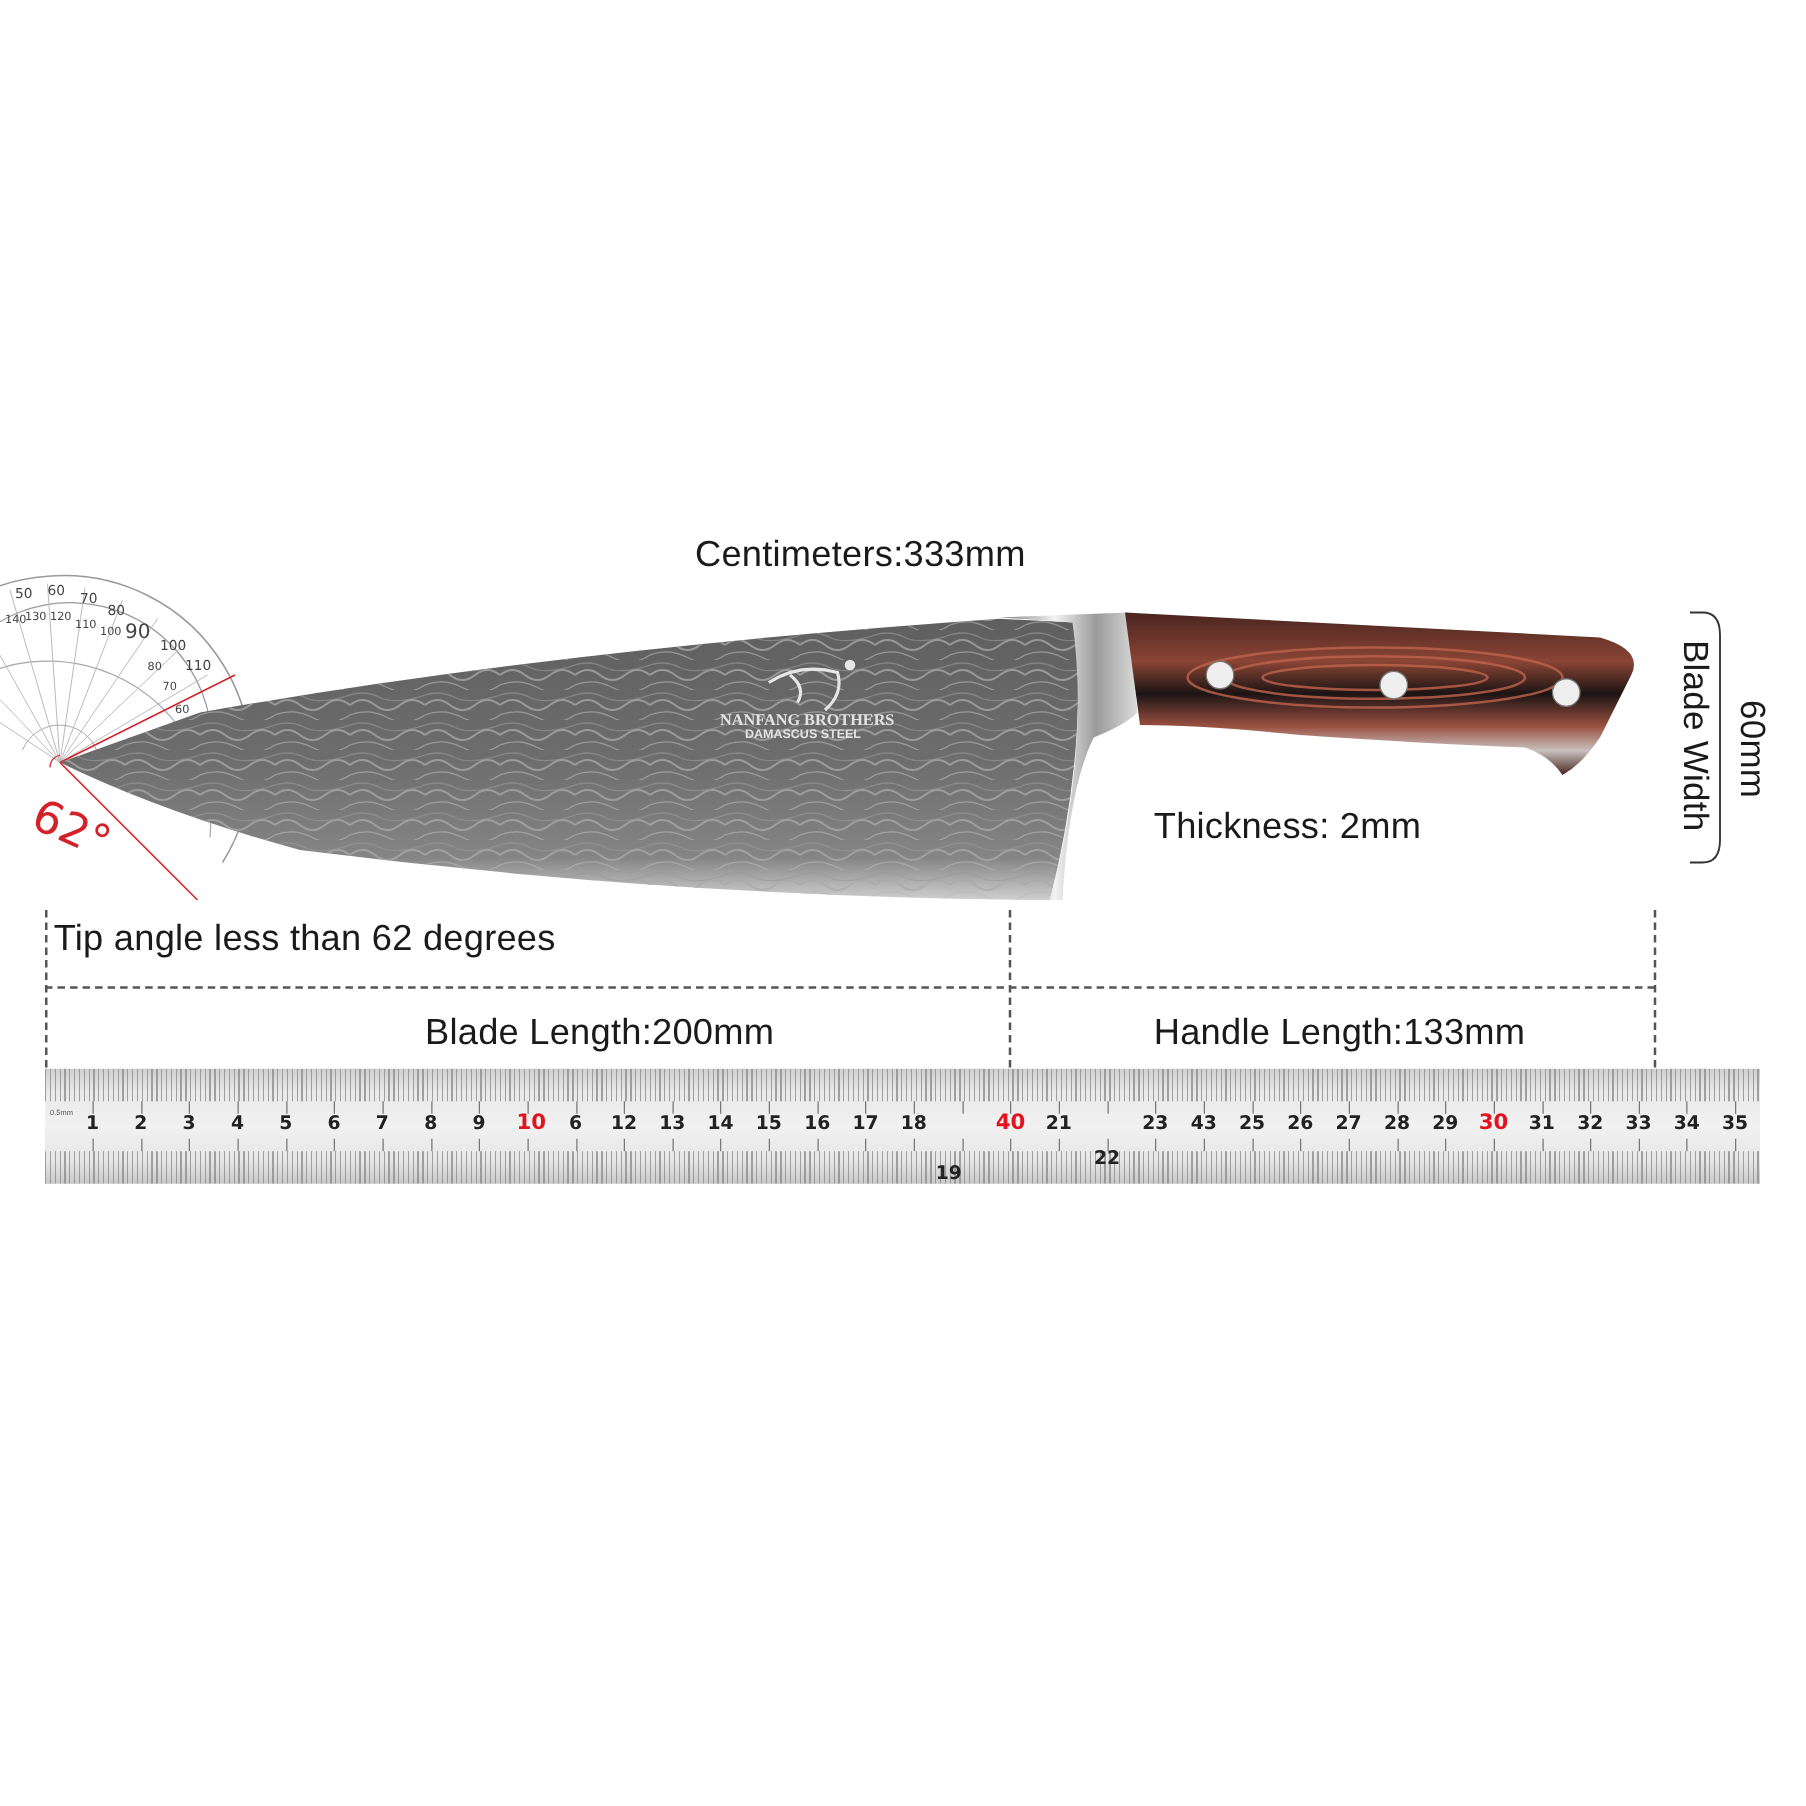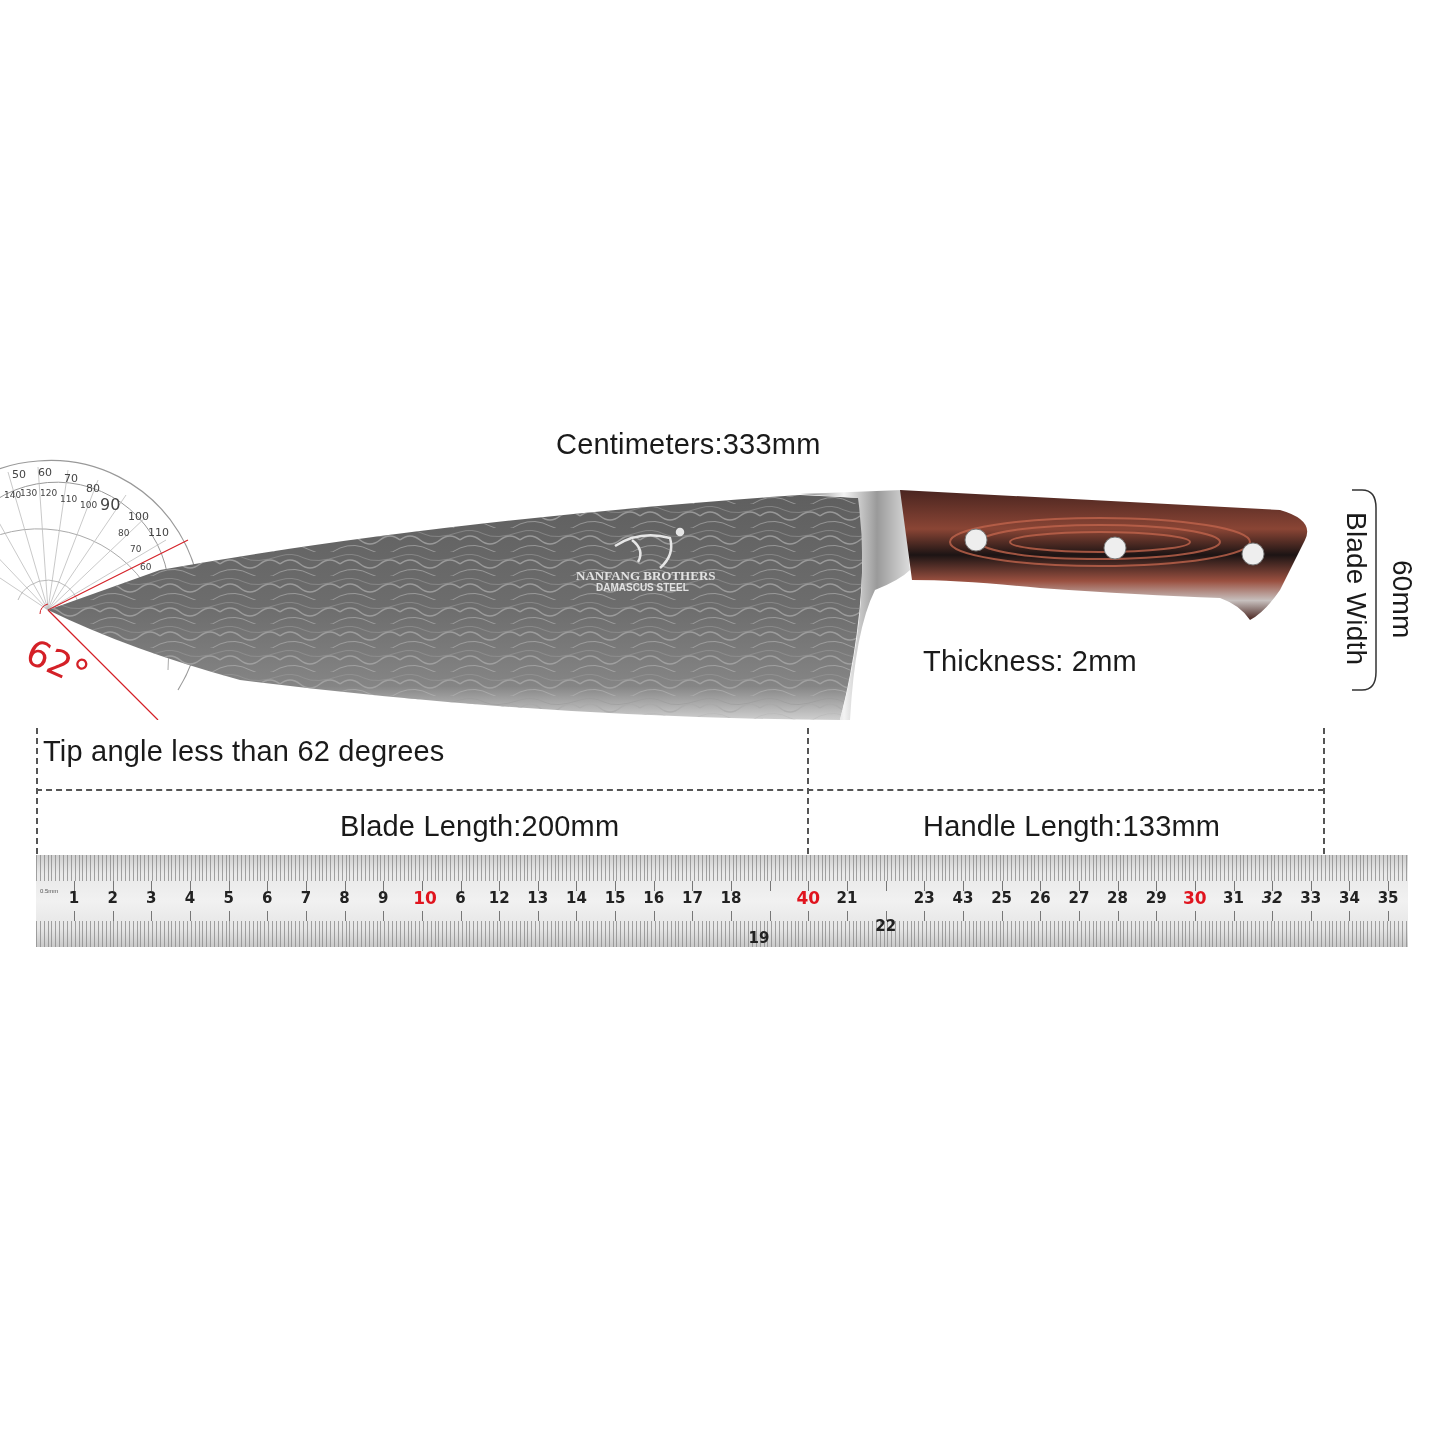--- a/index.html
+++ b/index.html
@@ -240,21 +240,21 @@
       <div class="cm-tick b" style="left: 1120.2px;"></div>
       <div class="num" style="left: 1120.2px;">29</div>
       <div class="cm-tick" style="left: 1158.85px;"></div>
       <div class="cm-tick b" style="left: 1158.85px;"></div>
       <div class="num red" style="left: 1158.85px;">30</div>
       <div class="cm-tick" style="left: 1197.5px;"></div>
       <div class="cm-tick b" style="left: 1197.5px;"></div>
       <div class="num" style="left: 1197.5px;">31</div>
       <div class="cm-tick" style="left: 1236.15px;"></div>
       <div class="cm-tick b" style="left: 1236.15px;"></div>
-      <div class="num" style="left: 1236.15px; font-style: italic;">32</div>
+      <div class="num" style="left: 1236.15px;">32</div>
       <div class="cm-tick" style="left: 1274.8px;"></div>
       <div class="cm-tick b" style="left: 1274.8px;"></div>
       <div class="num" style="left: 1274.8px;">33</div>
       <div class="cm-tick" style="left: 1313.45px;"></div>
       <div class="cm-tick b" style="left: 1313.45px;"></div>
       <div class="num" style="left: 1313.45px;">34</div>
       <div class="cm-tick" style="left: 1352.1px;"></div>
       <div class="cm-tick b" style="left: 1352.1px;"></div>
       <div class="num" style="left: 1352.1px;">35</div>
     </div>

